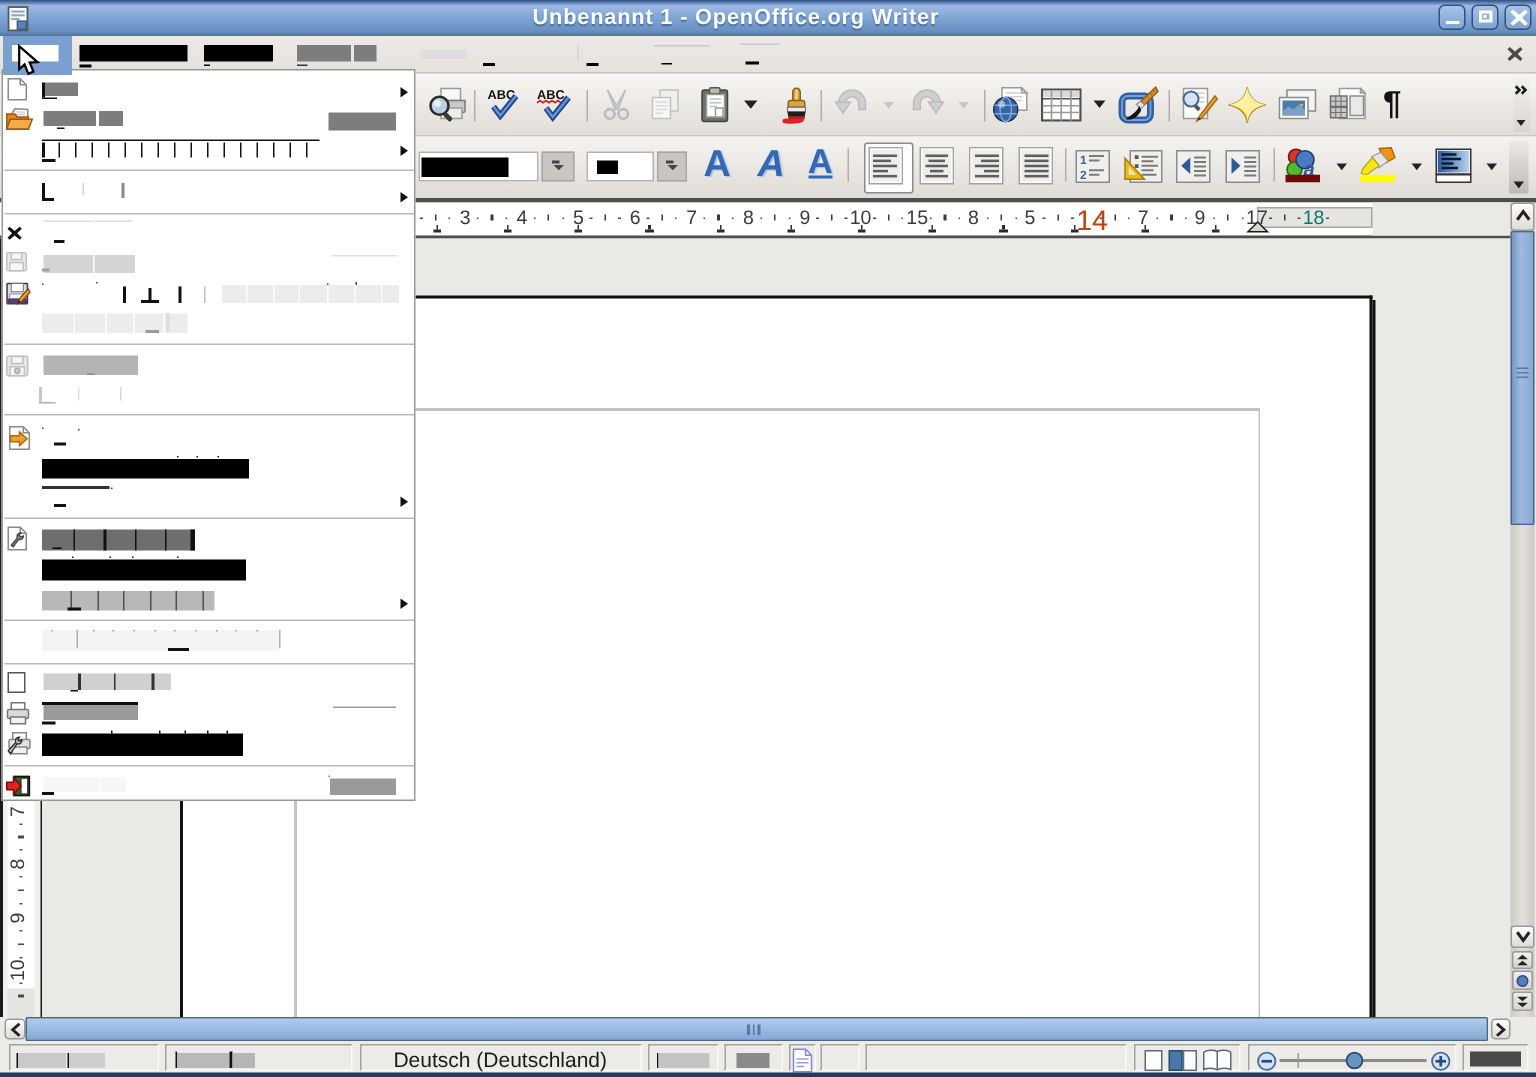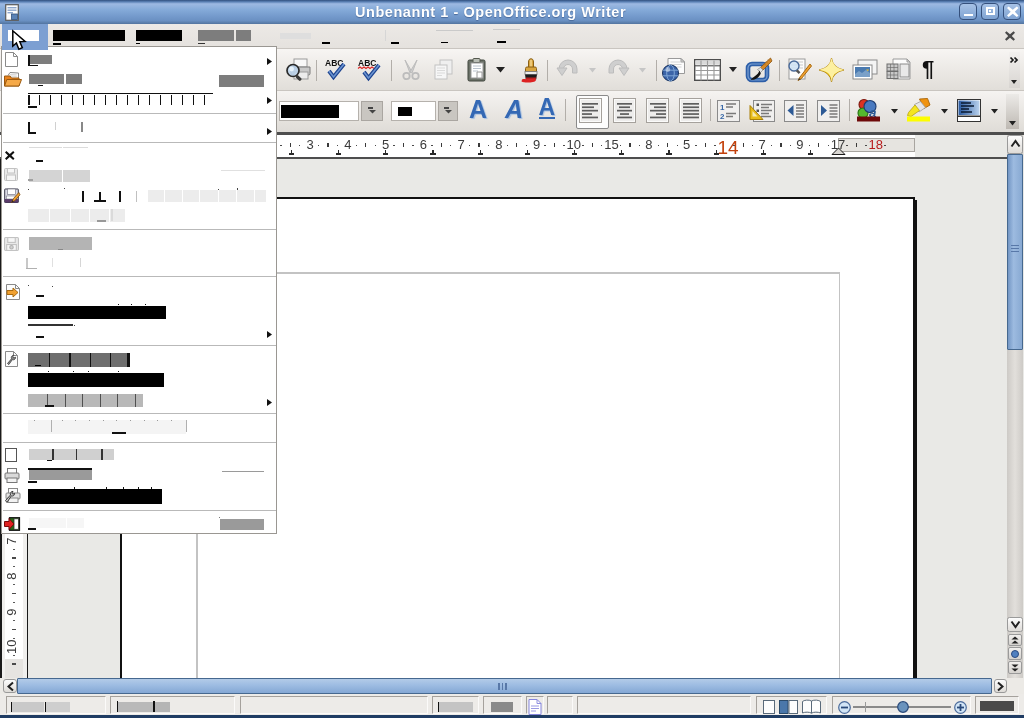--- a/index.html
+++ b/index.html
@@ -311,21 +311,21 @@
 <div style="position:absolute;left:493.95px;top:137px;font-size:13px;color:#3a3a3a;width:10px;text-align:center">8</div>
 <div style="position:absolute;left:531.7px;top:137px;font-size:13px;color:#3a3a3a;width:10px;text-align:center">9</div>
 <div style="position:absolute;left:569.45px;top:137px;font-size:13px;color:#3a3a3a;width:14px;text-align:center;left:566.45px">10</div>
 <div style="position:absolute;left:607.2px;top:137px;font-size:13px;color:#3a3a3a;width:14px;text-align:center;left:604.2px">15</div>
 <div style="position:absolute;left:644.95px;top:137px;font-size:13px;color:#3a3a3a;width:14px;text-align:center;left:641.95px">8</div>
 <div style="position:absolute;left:682.7px;top:137px;font-size:13px;color:#3a3a3a;width:14px;text-align:center;left:679.7px">5</div>
 <div style="position:absolute;left:720.45px;top:137px;font-size:19px;color:#c2410c;width:14px;text-align:center;left:717.45px">14</div>
 <div style="position:absolute;left:758.2px;top:137px;font-size:13px;color:#3a3a3a;width:14px;text-align:center;left:755.2px">7</div>
 <div style="position:absolute;left:795.95px;top:137px;font-size:13px;color:#3a3a3a;width:14px;text-align:center;left:792.95px">9</div>
 <div style="position:absolute;left:833.7px;top:137px;font-size:13px;color:#3a3a3a;width:14px;text-align:center;left:830.7px">17</div>
-<div style="position:absolute;left:871.45px;top:137px;font-size:13px;color:#b91c1c;width:14px;text-align:center;left:868.45px">18</div>
+<div style="position:absolute;left:871.45px;top:137px;font-size:13px;color:#0f766e;width:14px;text-align:center;left:868.45px">18</div>
 <div style="left:289.675px;top:143.4px;width:1.3px;height:3.6px;background:#3a3a3a"></div>
 <div style="left:327.425px;top:143.4px;width:1.3px;height:3.6px;background:#3a3a3a"></div>
 <div style="left:365.175px;top:143.4px;width:1.3px;height:3.6px;background:#3a3a3a"></div>
 <div style="left:402.925px;top:143.4px;width:1.3px;height:3.6px;background:#3a3a3a"></div>
 <div style="left:440.675px;top:143.4px;width:1.3px;height:3.6px;background:#3a3a3a"></div>
 <div style="left:478.425px;top:143.4px;width:1.3px;height:3.6px;background:#3a3a3a"></div>
 <div style="left:516.1750000000001px;top:143.4px;width:1.3px;height:3.6px;background:#3a3a3a"></div>
 <div style="left:553.9250000000001px;top:143.4px;width:1.3px;height:3.6px;background:#3a3a3a"></div>
 <div style="left:591.6750000000001px;top:143.4px;width:1.3px;height:3.6px;background:#3a3a3a"></div>
 <div style="left:629.4250000000001px;top:143.4px;width:1.3px;height:3.6px;background:#3a3a3a"></div>
@@ -475,20 +475,21 @@
 <div style="left:831.5px;top:695.5px;width:139.0px;height:18px;border:1px solid;border-color:#a5a19c #fbfaf9 #fbfaf9 #a5a19c"></div>
 <div style="left:975px;top:695.5px;width:43.5px;height:18px;border:1px solid;border-color:#a5a19c #fbfaf9 #fbfaf9 #a5a19c"></div>
 <div style="left:10.5px;top:701.5px;width:1.6px;height:10px;background:#111"></div>
 <div style="left:12.1px;top:702px;width:32.4px;height:9.5px;background:#c9c9c9"></div>
 <div style="left:44.5px;top:701.5px;width:1.6px;height:10px;background:#111"></div>
 <div style="left:46.1px;top:702px;width:24.4px;height:9.5px;background:#cecece"></div>
 <div style="left:116.5px;top:701px;width:1.6px;height:10.5px;background:#111"></div>
 <div style="left:118.1px;top:701.5px;width:35px;height:10px;background:#b9b9b9"></div>
 <div style="left:153.1px;top:701px;width:1.7px;height:10.5px;background:#111"></div>
 <div style="left:154.8px;top:701.5px;width:15px;height:10px;background:#b5b5b5"></div>
+<div style="position:absolute;left:239.5px;top:698px;font-size:14px;color:#1a1a1a;width:188px;text-align:center">Deutsch (Deutschland)</div>
 <div style="left:437.5px;top:701.5px;width:1.8px;height:10.5px;background:#111"></div>
 <div style="left:439.3px;top:702px;width:33.5px;height:10px;background:#c4c4c4"></div>
 <div style="left:491px;top:702px;width:22px;height:9.5px;background:#8a8a8a"></div>
 <svg style="left:527.5px;top:698.5px" width="14" height="16" viewBox="0 0 14 16">
       <path d="M1 0.5 L9 0.5 L13 4.5 L13 15.5 L1 15.5 Z" fill="#fff" stroke="#8585dd" stroke-width="1"></path>
       <path d="M9 0.5 L9 4.5 L13 4.5" fill="none" stroke="#8585dd" stroke-width="0.9"></path>
       <path d="M3 7 h8 M3 9.5 h8 M3 12 h5" stroke="#9a9ae4" stroke-width="1.1"></path>
     </svg>
 <svg style="left:762.5px;top:700px" width="12" height="14" viewBox="0 0 12 14">
       <rect x="0.5" y="0.5" width="11" height="13" fill="#fdfdfd" stroke="#5a6a7a"></rect>

